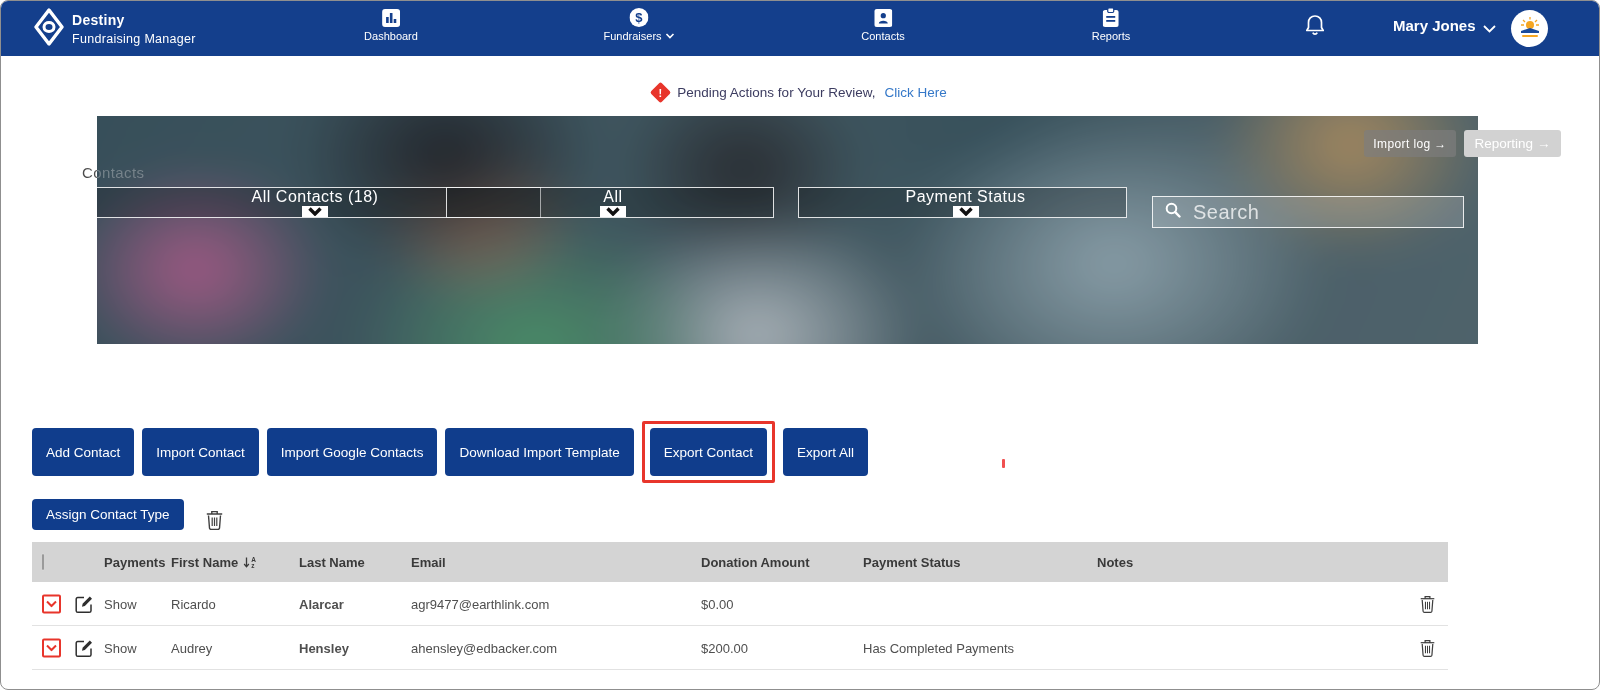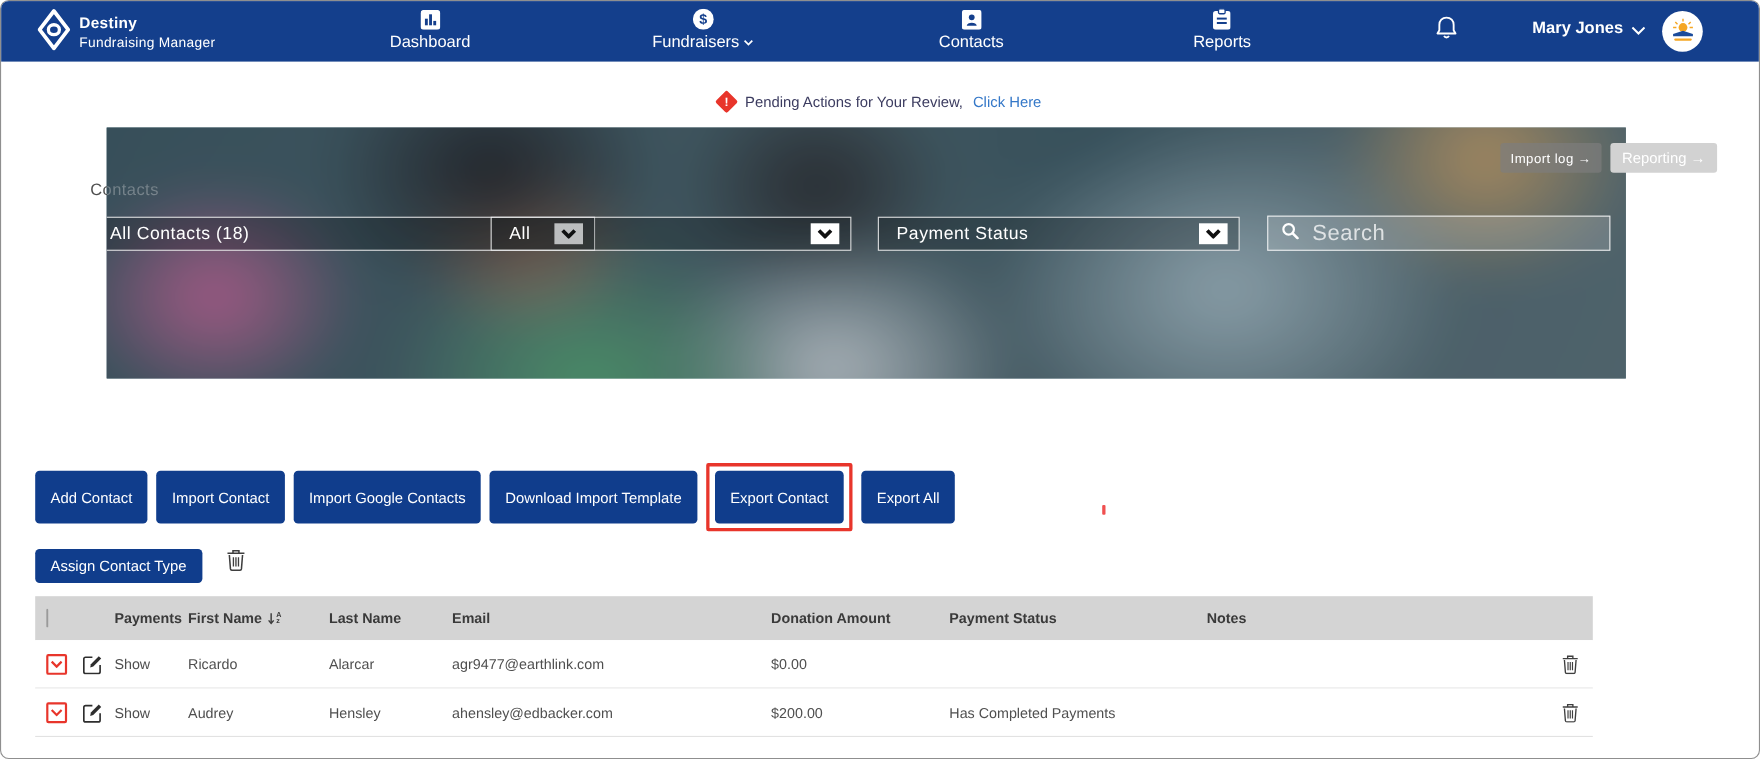--- a/index.html
+++ b/index.html
@@ -10,21 +10,21 @@
 
   
   .navbar { position:absolute; left:0; top:0; width:100%; height:55px; background:#143f8c; color:#fff;
             display:flex; align-items:center; }
   .brand { position:absolute; left:33px; top:7px; display:flex; align-items:center; gap:8px; }
   .brand-mark { width:30px; height:38px; }
   .brand-text .t1 { font-size:14px; font-weight:bold; letter-spacing:.3px; line-height:22px; }
   .brand-text .t2 { font-size:12.5px; font-weight:300; letter-spacing:.3px; margin-top:1px; }
   .nav-item { position:absolute; top:7px; transform:translateX(-50%); display:flex; flex-direction:column;
               align-items:center; gap:3px; cursor:pointer; }
-  .nav-item .lbl { font-size:15px; display:flex; align-items:center; gap:4px; }
+  .nav-item .lbl { font-size:11px; display:flex; align-items:center; gap:4px; }
   .nav-ico { height:19px; display:flex; align-items:flex-end; }
   .bell { position:absolute; left:1304px; top:13px; }
   .user-name { position:absolute; left:1392px; top:16px; font-size:15px; font-weight:bold; }
   .user-chev { position:absolute; left:1482px; top:18px; }
   .avatar { position:absolute; left:1510px; top:9px; width:37px; height:37px; border-radius:50%;
             background:#fff; display:flex; align-items:center; justify-content:center; overflow:hidden; }
 
   
   .alert-row { position:absolute; left:0; top:84px; width:100%; display:flex; justify-content:center;
                align-items:center; gap:9px; }
@@ -46,24 +46,24 @@
       radial-gradient(180px 150px at 47% 32%, #2c2e33 0%, rgba(44,46,51,0) 70%),
       radial-gradient(300px 220px at 72% 60%, #a4bcc7 0%, rgba(164,188,199,0) 72%),
       radial-gradient(200px 160px at 88% 24%, #c8a26b 0%, rgba(200,162,107,0) 70%),
       radial-gradient(280px 200px at 64% 20%, #3c5a66 0%, rgba(60,90,102,0) 75%),
       linear-gradient(115deg, #3e5a66 0%, #4a646e 45%, #5d747d 100%);
   }
   .hero-shade { position:absolute; inset:0; background:rgba(20,30,35,.18); }
   .page-title { position:absolute; left:81px; top:163px; z-index:6; font-size:15px; letter-spacing:.4px;
                 background:linear-gradient(90deg,#4c4c4c 0px,#4c4c4c 15px,rgba(230,230,230,.34) 15px);
                 -webkit-background-clip:text; background-clip:text; color:transparent; }
-  .hero-select { position:absolute; top:81px; height:31px; background:rgba(15,20,25,.28);
+  .hero-select { position:absolute; top:71px; height:31px; background:rgba(15,20,25,.28);
                  border:1px solid rgba(255,255,255,.85); color:#fff; display:flex; align-items:center;
                  justify-content:space-between; padding:0 10px 0 16px; font-size:16px; font-weight:300;
-                 letter-spacing:.5px; cursor:pointer; }
+                 letter-spacing:.5px; cursor:pointer;flex-direction:column; }
   .sel-box { width:26px; height:19px; background:#fff; display:flex; align-items:center; justify-content:center; }
   .hero-search { position:absolute; top:80px; left:1055px; width:312px; height:32px;
                  background:rgba(255,255,255,.16); border:1px solid rgba(255,255,255,.85); color:#fff;
                  display:flex; align-items:center; gap:12px; padding:0 12px; }
   .hero-search input { background:transparent; border:none; outline:none; color:#bef264; font-size:20px;
                  font-weight:300; letter-spacing:.5px; width:240px; font-family:"Liberation Sans",sans-serif; }
   .hero-search input::placeholder { color:rgba(255,255,255,.75); }
   .hero-btn { position:absolute; top:14px; height:27px; border:none; border-radius:3px; color:#fff;
               font-size:12px; font-weight:300; letter-spacing:.4px; display:flex; align-items:center;
               justify-content:center; cursor:pointer; font-family:"Liberation Sans",sans-serif; }
@@ -74,32 +74,32 @@
                    font-family:"Liberation Sans",sans-serif; }
 
   
   .toolbar { position:absolute; left:31px; top:420px; display:flex; align-items:center; gap:8px; }
   .blue-btn { height:48px; background:#103d8c; color:#fff; border:none; border-radius:4px; padding:0 14px;
               font-size:13.5px; cursor:pointer; white-space:nowrap; font-family:"Liberation Sans",sans-serif; }
   .export-wrap { border:3px solid #e8352b; border-radius:2px; padding:4px 5px; display:inline-flex; }
   .red-tick { position:absolute; left:1001px; top:458px; width:3px; height:9px; background:#f05050; border-radius:1px; }
 
   
-  .bulk-row { position:absolute; left:31px; top:498px; display:flex; align-items:flex-start; gap:22px; }
+  .bulk-row { position:absolute; left:31px; top:498px; display:flex; align-items:flex-end; gap:22px; }
   .bulk-row .blue-btn { height:31px; }
   .trash-btn { background:none; border:none; cursor:pointer; padding:0; display:flex; }
 
   
   .table { position:absolute; left:31px; top:541px; width:1416px; }
   .thead { position:relative; height:40px; background:#d4d4d4; }
   .thead .col, .trow .col { position:absolute; top:50%; transform:translateY(-50%); font-size:13px; color:#3d3d3d; }
   .thead .col { font-weight:600; color:#3a3a3a; }
   .trow { position:relative; height:44px; background:#fff; border-bottom:1px solid #e2e2e2; }
   .trow .col { color:#4f4f4f; }
-  .c-check { left:10px; } .c-pay { left:72px; } .c-first { left:139px; } .c-last { left:267px; }
+  .c-check { left:10px; } .c-pay { left:72px; } .c-first { left:139px; } .c-last { left:267px;font-weight:bold; }
   .c-email { left:379px; } .c-donation { left:669px; } .c-status { left:831px; } .c-notes { left:1065px; }
   .c-trash { left:1388px; }
   .hdr-checkbox { width:19px; height:19px; background:#fff; border:1px solid #9a9a9a; border-radius:2px; cursor:pointer; }
   .row-checkbox { width:19px; height:19px; border:2px solid #e8352b; border-radius:2px; display:flex;
                   align-items:center; justify-content:center; cursor:pointer; background:#fff; }
   .show-link { color:#3578c8; font-size:13px; cursor:pointer; text-decoration:none;text-align:center; }
   .sort-ico { display:inline-flex; align-items:center; margin-left:5px; vertical-align:-2px; }
   .sort-letters { display:flex; flex-direction:column; font-size:6.5px; line-height:6px; color:#3a3a3a; margin-left:1px; }
   .edit-btn { position:absolute; left:43px; top:50%; transform:translateY(-50%); background:none; border:none;
               cursor:pointer; padding:0; display:flex; }

